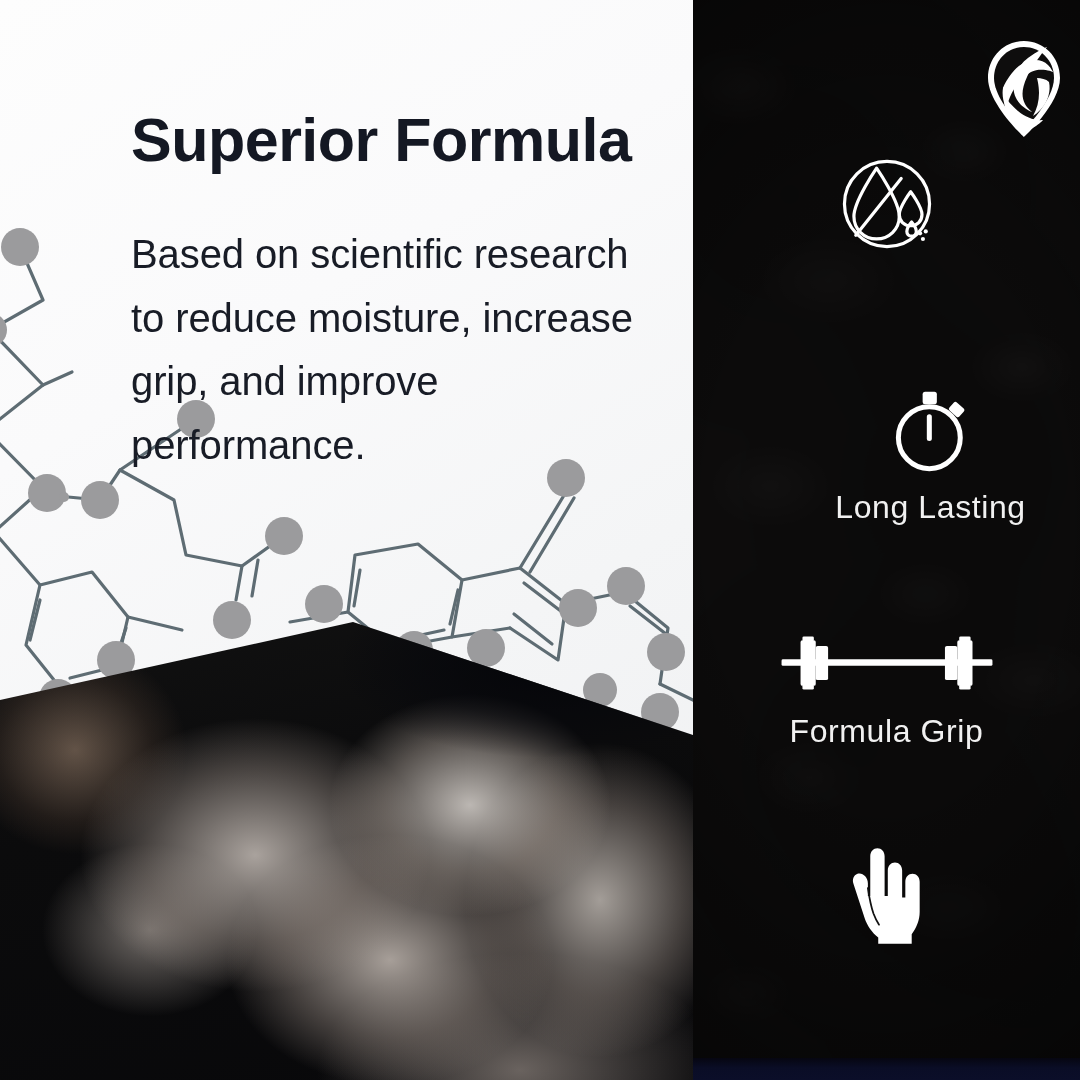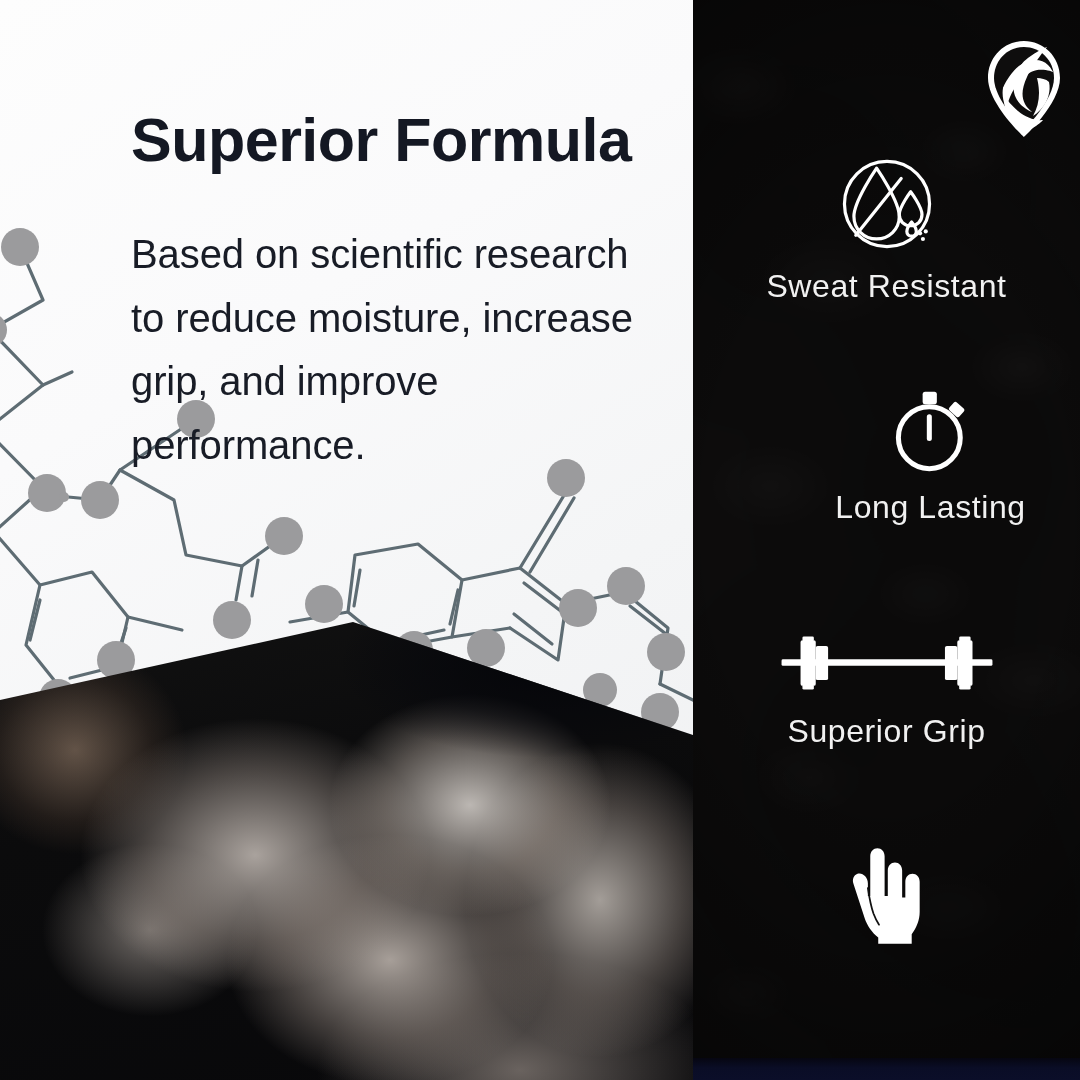--- a/index.html
+++ b/index.html
@@ -215,21 +215,20 @@
           <path d="M22 88 L70 28"></path>
           <path d="M80 42 C80 42 68 58 68 66 C68 73 73 78 80 78 C87 78 92 73 92 66 C92 58 80 42 80 42 Z"></path>
           <path d="M81 78 C81 78 76 84 76 88 C76 91 78 93 81 93 C84 93 86 91 86 88 C86 84 81 78 81 78 Z" transform="translate(0,-4) scale(1)"></path>
         </g>
         <g fill="#ffffff">
           <circle cx="90" cy="86" r="2.2"></circle>
           <circle cx="96" cy="84" r="2.2"></circle>
           <circle cx="93" cy="92" r="2.2"></circle>
         </g>
       </svg>
-      <span class="lbl">Sweat Resistant</span>
     </div>
 
     <div class="feature f2">
       <svg class="ico" viewBox="0 0 110 110" width="92" height="92" aria-hidden="true">
         <g fill="none" stroke="#ffffff" stroke-width="6" stroke-linecap="round" stroke-linejoin="round">
           <circle cx="53" cy="63" r="37"></circle>
           <path d="M53 38 L53 64"></path>
         </g>
         <rect x="45" y="8" width="17" height="15" rx="3" fill="#ffffff"></rect>
         <rect x="78" y="23" width="16" height="13" rx="2.5" fill="#ffffff" transform="rotate(42 86 29)"></rect>
@@ -244,21 +243,21 @@
           <rect x="24" y="16" width="16" height="48" rx="2"></rect>
           <rect x="40" y="22" width="13" height="36" rx="2"></rect>
           <rect x="176" y="22" width="13" height="36" rx="2"></rect>
           <rect x="189" y="16" width="16" height="48" rx="2"></rect>
           <rect x="26" y="12" width="12" height="5" rx="1.5"></rect>
           <rect x="26" y="63" width="12" height="5" rx="1.5"></rect>
           <rect x="191" y="12" width="12" height="5" rx="1.5"></rect>
           <rect x="191" y="63" width="12" height="5" rx="1.5"></rect>
         </g>
       </svg>
-      <span class="lbl">Superior Grip</span>
+      <span class="lbl">Formula Grip</span>
     </div>
 
     <div class="feature f4">
       <svg class="ico" viewBox="0 0 110 128" width="88" height="102" aria-hidden="true">
         <path fill="#ffffff" d="
           M31 48 C31 40 24 34 18 36 C13 38 11 43 13 49
           L27 92 C30 101 36 110 44 116 L44 124
           L86 124 L86 112
           C92 104 96 94 96 84
           L96 46 C96 40 92 36 87 36 C82 36 78 40 78 46

